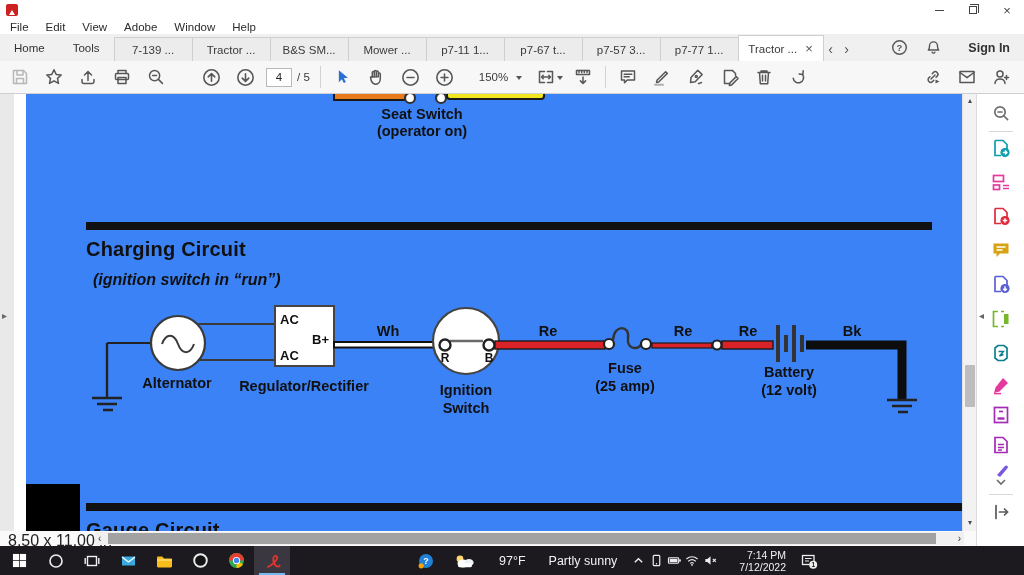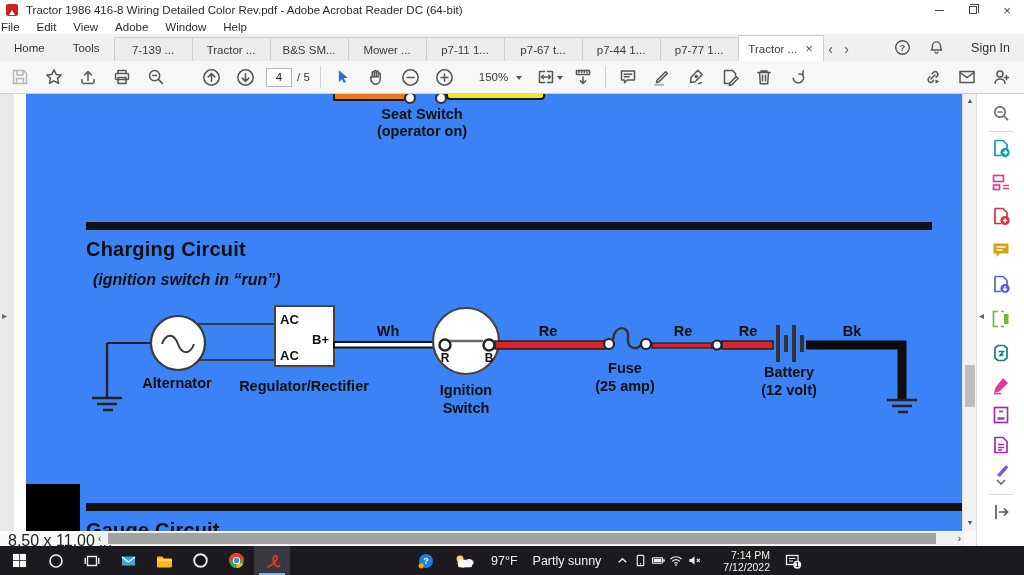--- a/index.html
+++ b/index.html
@@ -9,29 +9,29 @@
   #titlebar{position:absolute;left:0;top:0;width:1024px;height:20px;background:#fff;display:flex;align-items:center}
   .pdficon{width:12px;height:12px;margin:0 8px 0 6px;background:#c22;border-radius:2px;position:relative;flex:none}
   .pdficon::after{content:"";position:absolute;left:2.5px;top:3px;border:3.5px solid transparent;border-bottom:5px solid #fff}
   #wintitle{font-size:11.5px;color:#2b2b2b}
   #wincontrols{margin-left:auto;display:flex;height:100%}
   .wbtn{width:34px;height:100%;display:flex;align-items:center;justify-content:center;color:#444;font-size:13px}
   .minig{width:9px;border-top:1.2px solid #444;display:block}
   .restig{width:8px;height:8px;border:1.1px solid #444;position:relative;display:block}
   .restig::before{content:"";position:absolute;right:-3.4px;top:-3.4px;width:8px;height:8px;border-top:1.1px solid #444;border-right:1.1px solid #444}
   
-  #menubar{position:absolute;left:0;top:20px;width:1024px;height:14px;background:#fff;display:flex;align-items:center;gap:17px;padding-left:1px;font-size:11.5px;color:#2b2b2b}
+  #menubar{position:absolute;left:0;top:20px;width:1024px;height:14px;background:#fff;display:flex;align-items:center;gap:17px;padding-left:10px;font-size:11.5px;color:#2b2b2b}
   
   #tabbar{position:absolute;left:0;top:34px;width:1024px;height:27px;background:#f0f0f0;display:flex;align-items:flex-end;font-size:11.5px}
   .apptab{padding:0 14px;height:27px;display:flex;align-items:center;color:#333}
   .dtab{width:79px;height:24px;border:1px solid #cfcfcf;border-bottom:none;background:#ececec;display:flex;align-items:center;justify-content:center;color:#3a3a3a;margin-right:-1px;white-space:nowrap;overflow:hidden}
   .dtab.active{background:#fff;height:26px;width:86px;gap:8px}
   .tclose{color:#555;font-size:13px;line-height:10px}
   .navg{width:16px;height:24px;display:flex;align-items:center;justify-content:center;color:#555;font-size:14px}
-  #signin{font-size:12.5px;font-weight:normal;color:#323232;padding:0 14px}
+  #signin{font-size:12.5px;font-weight:bold;color:#323232;padding:0 14px}
   .tb-right{display:flex;align-items:center;height:100%}
   
   #toolbar{position:absolute;left:0;top:61px;width:1024px;height:33px;background:#f7f7f7;border-bottom:1px solid #cfcfcf;display:flex;align-items:center;padding-left:6px}
   .tbtn{width:27px;height:26px;display:flex;align-items:center;justify-content:center;border-radius:2px;flex:none;margin-right:7px}
   svg.ic{stroke:#575757;fill:none;stroke-width:1.5;stroke-linecap:round;stroke-linejoin:round}
   svg.ic.dis{stroke:#b7b7b7}
   .vsep{width:1px;height:22px;background:#d2d2d2;margin:0 8px 0 2px;flex:none}
   #pagebox{width:26px;height:19px;border:1px solid #b9b9b9;background:#fff;display:flex;align-items:center;justify-content:center;font-size:11.5px;color:#222;margin-right:5px}
   .tlabel{font-size:11.5px;color:#3c3c3c;margin-right:8px;white-space:nowrap}
   .caret{width:0;height:0;border:3.5px solid transparent;border-top:4.5px solid #555;margin:4px 10px 0 0}
@@ -64,31 +64,30 @@
   .sideic{position:absolute;left:14px;width:20px;height:20px}
   .sdiv{position:absolute;left:12px;width:24px;border-top:1px solid #d8d8d8}
   
   #taskbar{position:absolute;left:0;top:546px;width:1024px;height:29px;background:#1c1a1f;display:flex;align-items:center;color:#f1f1f1}
   .tkbtn{height:29px;display:flex;align-items:center;justify-content:center;flex:none}
   #startbtn{width:38px}
   #searchbox{width:260px;height:29px;background:#fff;display:flex;align-items:center;color:#3c3c3c;font-size:12px;gap:8px;padding-left:10px}
   .appbtn{width:36px}
   .appbtn.active{background:#3a3740;position:relative}
   .appbtn.active::after{content:"";position:absolute;left:5px;right:5px;bottom:0;height:2px;background:#76b9ed}
-  #weather{display:flex;align-items:center;gap:15px;font-size:12.5px;margin-left:10px}
+  #weather{display:flex;align-items:center;gap:23px;font-size:12.5px;margin-left:10px}
   #tray{display:flex;align-items:center;margin-left:12px}
   .trayic{width:18px;height:29px;display:flex;align-items:center;justify-content:center}
   #clock{text-align:right;font-size:10.5px;line-height:12px;margin:0 6px 0 20px;white-space:nowrap}
 </style>
 </head>
 <body>
 
 <div id="titlebar">
   <span class="pdficon"></span>
-  <span id="wintitle">Tractor 1986 416-8 Wiring Detailed Color Rev.pdf - Adobe Acrobat Reader DC (64-bit)</span>
   <div id="wincontrols">
     <span class="wbtn">
         <span class="minig"></span>
       </span>
     <span class="wbtn">
         <span class="restig"></span>
       </span>
     <span class="wbtn">×</span>
   </div>
 </div>
@@ -104,21 +103,21 @@
 
 <div id="tabbar">
   <div class="apptab">Home</div>
   <div class="apptab">Tools</div>
   <div class="dtab">7-139 ...</div>
   <div class="dtab">Tractor ...</div>
   <div class="dtab">B&amp;S SM...</div>
   <div class="dtab">Mower ...</div>
   <div class="dtab">p7-11 1...</div>
   <div class="dtab">p7-67 t...</div>
-  <div class="dtab">p7-44 1...</div>
+  <div class="dtab">p7-57 3...</div>
   <div class="dtab">p7-77 1...</div>
   <div class="dtab active">
     <span>Tractor ...</span>
     <span class="tclose">×</span>
   </div>
   <span class="navg">‹</span>
   <span class="navg">›</span>
   <div style="flex:1"></div>
   <div class="tb-right">
     <span class="tbtn">

